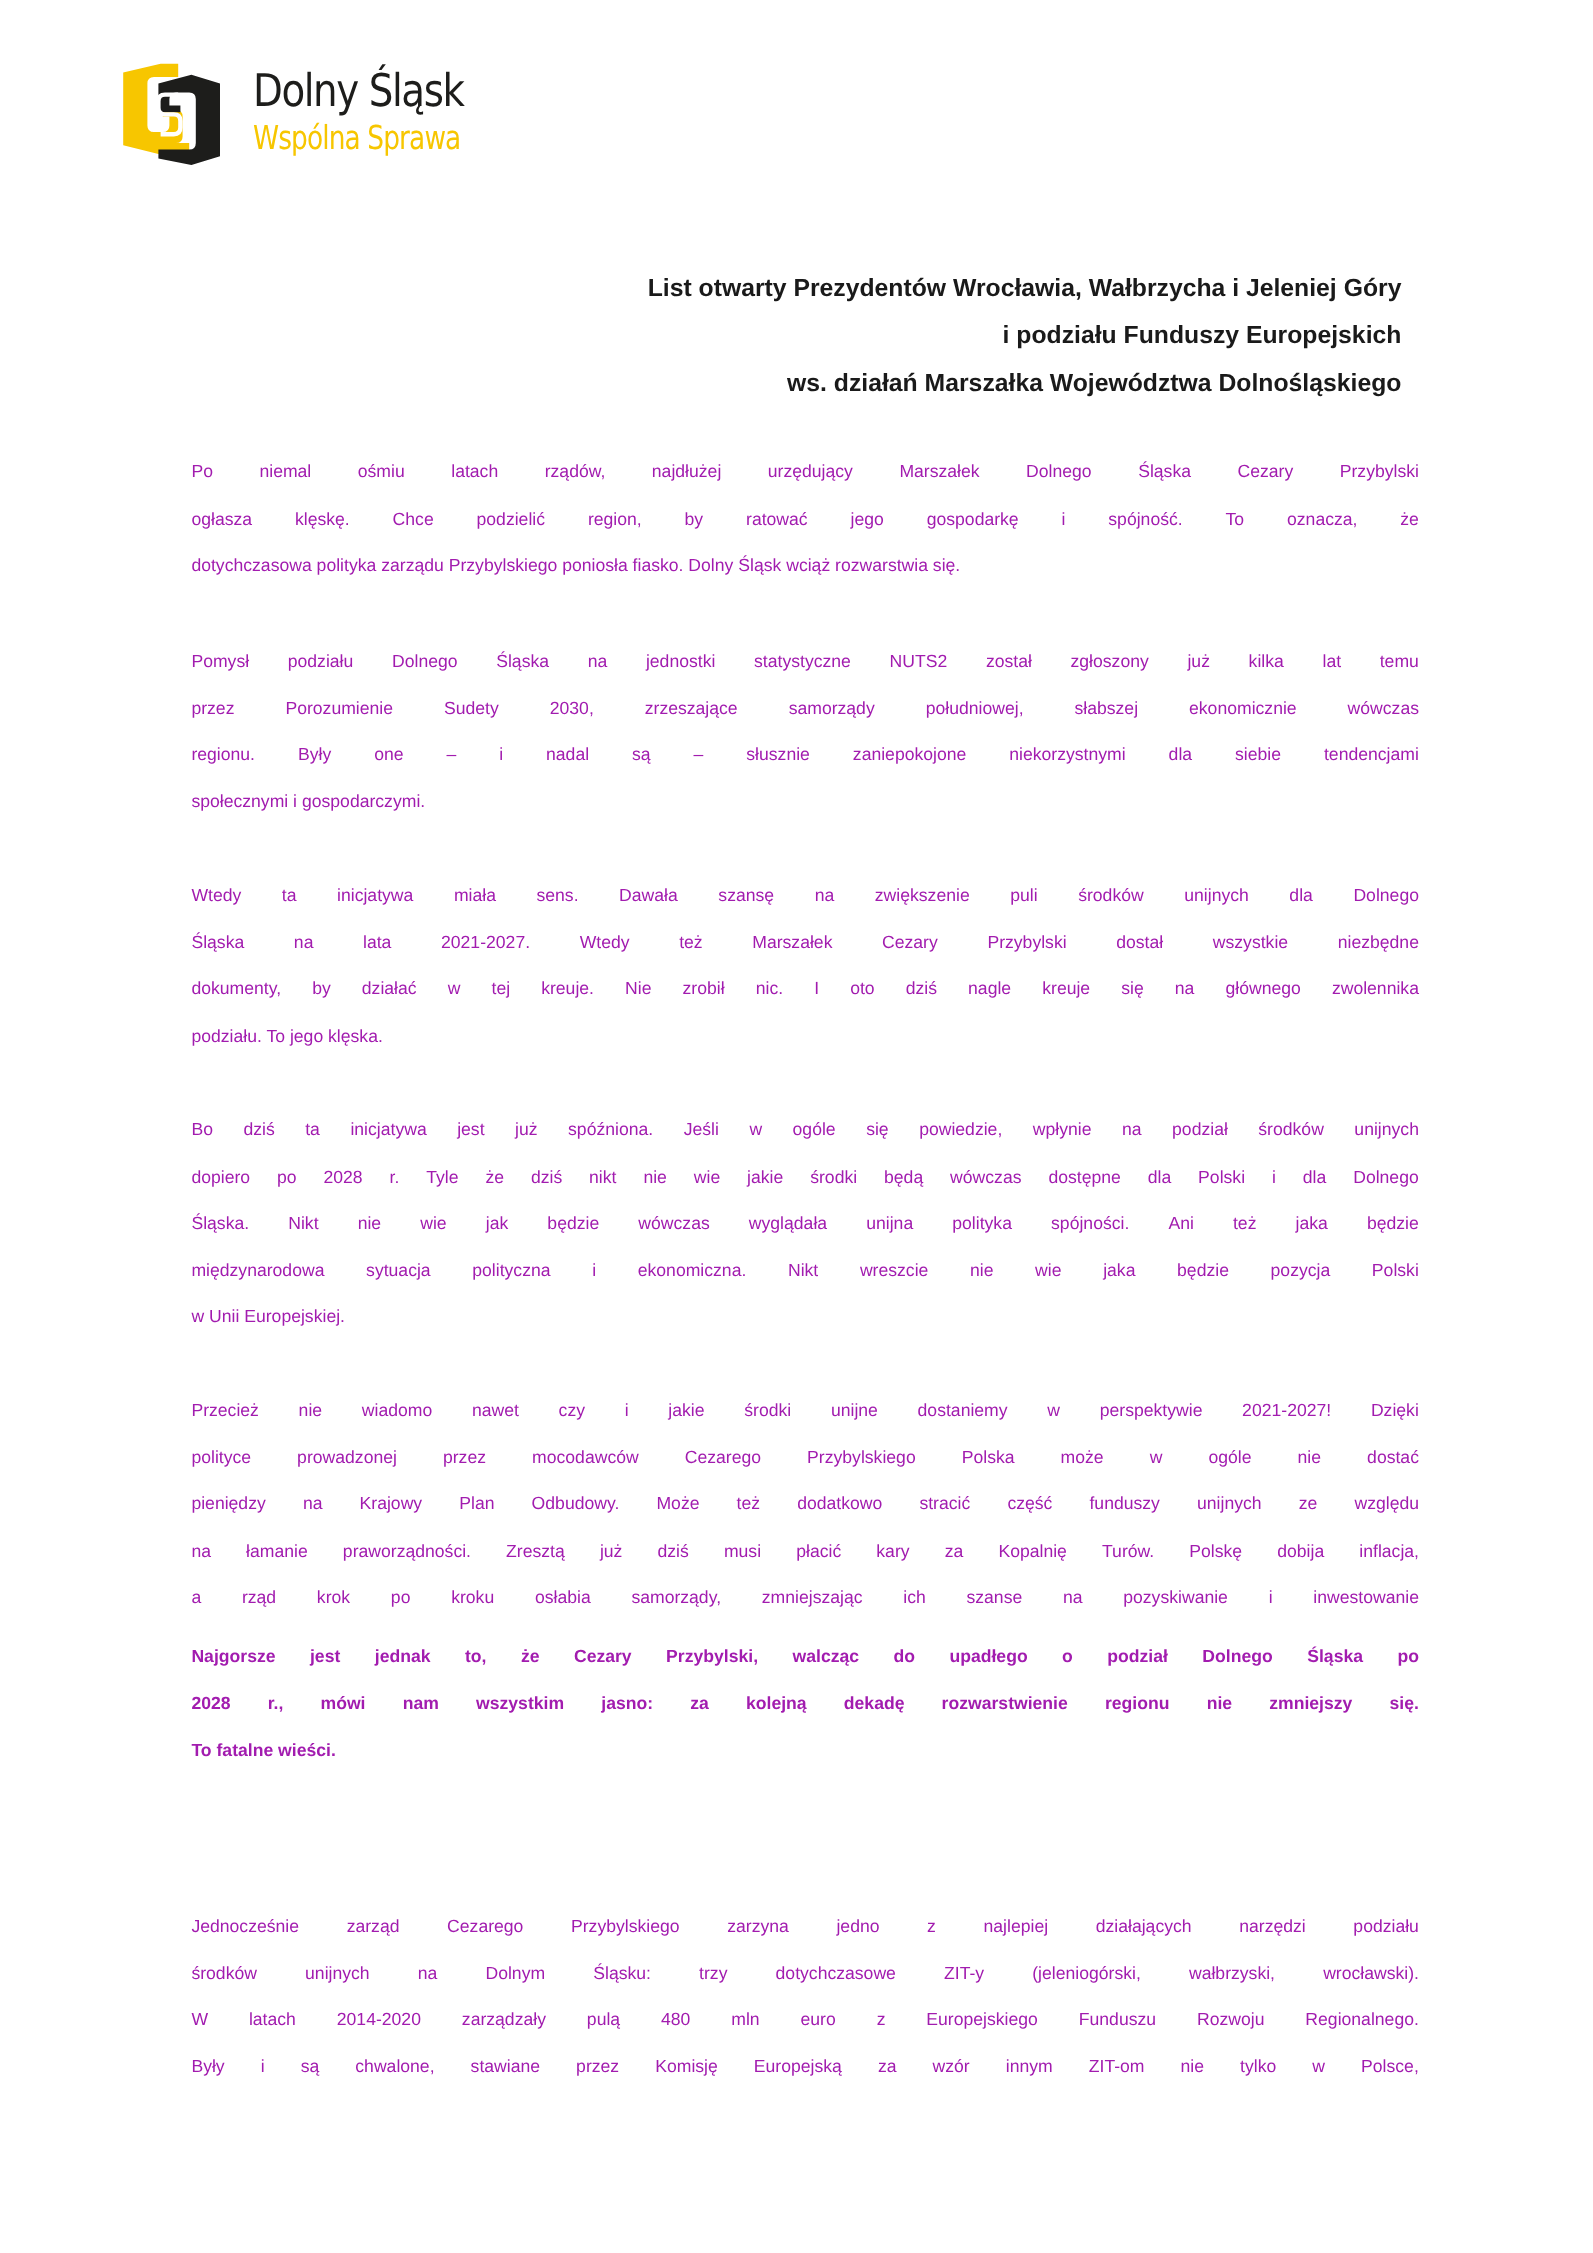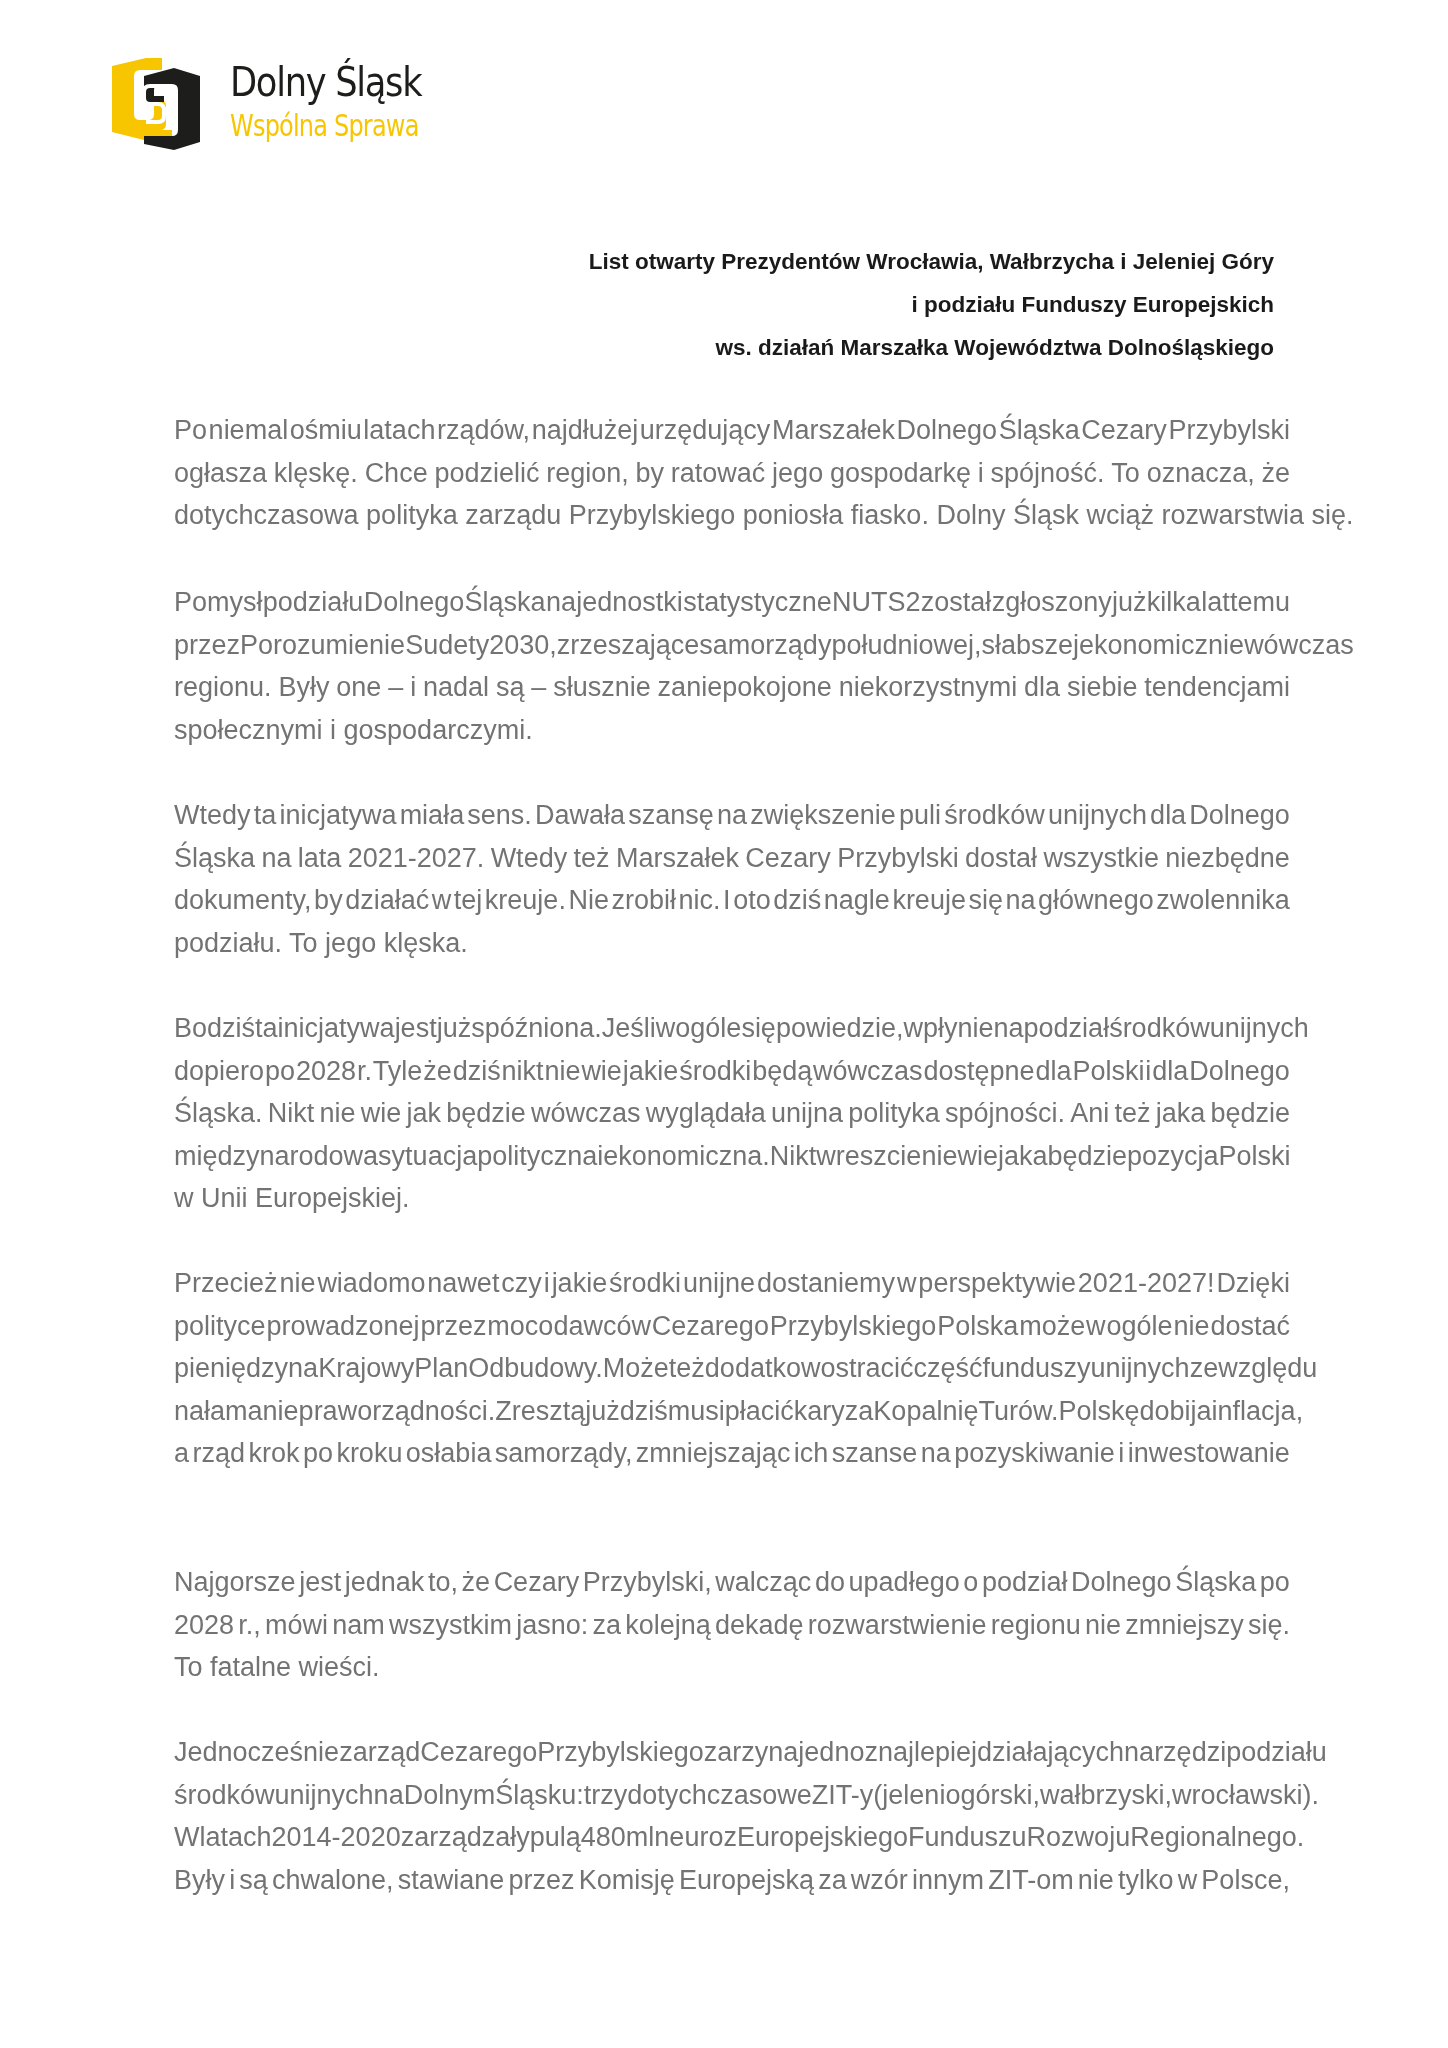--- a/index.html
+++ b/index.html
@@ -74,23 +74,23 @@
       position: absolute;
       left: 174px;
       top: 0;
       width: 1116px;
     }
     .para {
       position: absolute;
       left: 0;
       width: 1116px;
       font-family: "Liberation Sans", sans-serif;
-      font-size: 27px;
+      font-size: 16px;
       line-height: 42.6px;
-      color: #737373;
+      color: #a21caf;
     }
     .line {
       display: block;
       text-align: justify;
       text-align-last: justify;
       white-space: nowrap;
       height: 42.6px;
     }
     .line.last {
       text-align-last: left;
@@ -410,21 +410,21 @@
         <span class="w">samorządy,</span>
         <span class="w">zmniejszając</span>
         <span class="w">ich</span>
         <span class="w">szanse</span>
         <span class="w">na</span>
         <span class="w">pozyskiwanie</span>
         <span class="w">i</span>
         <span class="w">inwestowanie</span>
       </div>
     </div>
-  <div class="para" style="top:1561px;">
+  <div class="para" style="top:1486px;font-weight:bold;">
       <div class="line j">
         <span class="w">Najgorsze</span>
         <span class="w">jest</span>
         <span class="w">jednak</span>
         <span class="w">to,</span>
         <span class="w">że</span>
         <span class="w">Cezary</span>
         <span class="w">Przybylski,</span>
         <span class="w">walcząc</span>
         <span class="w">do</span>

